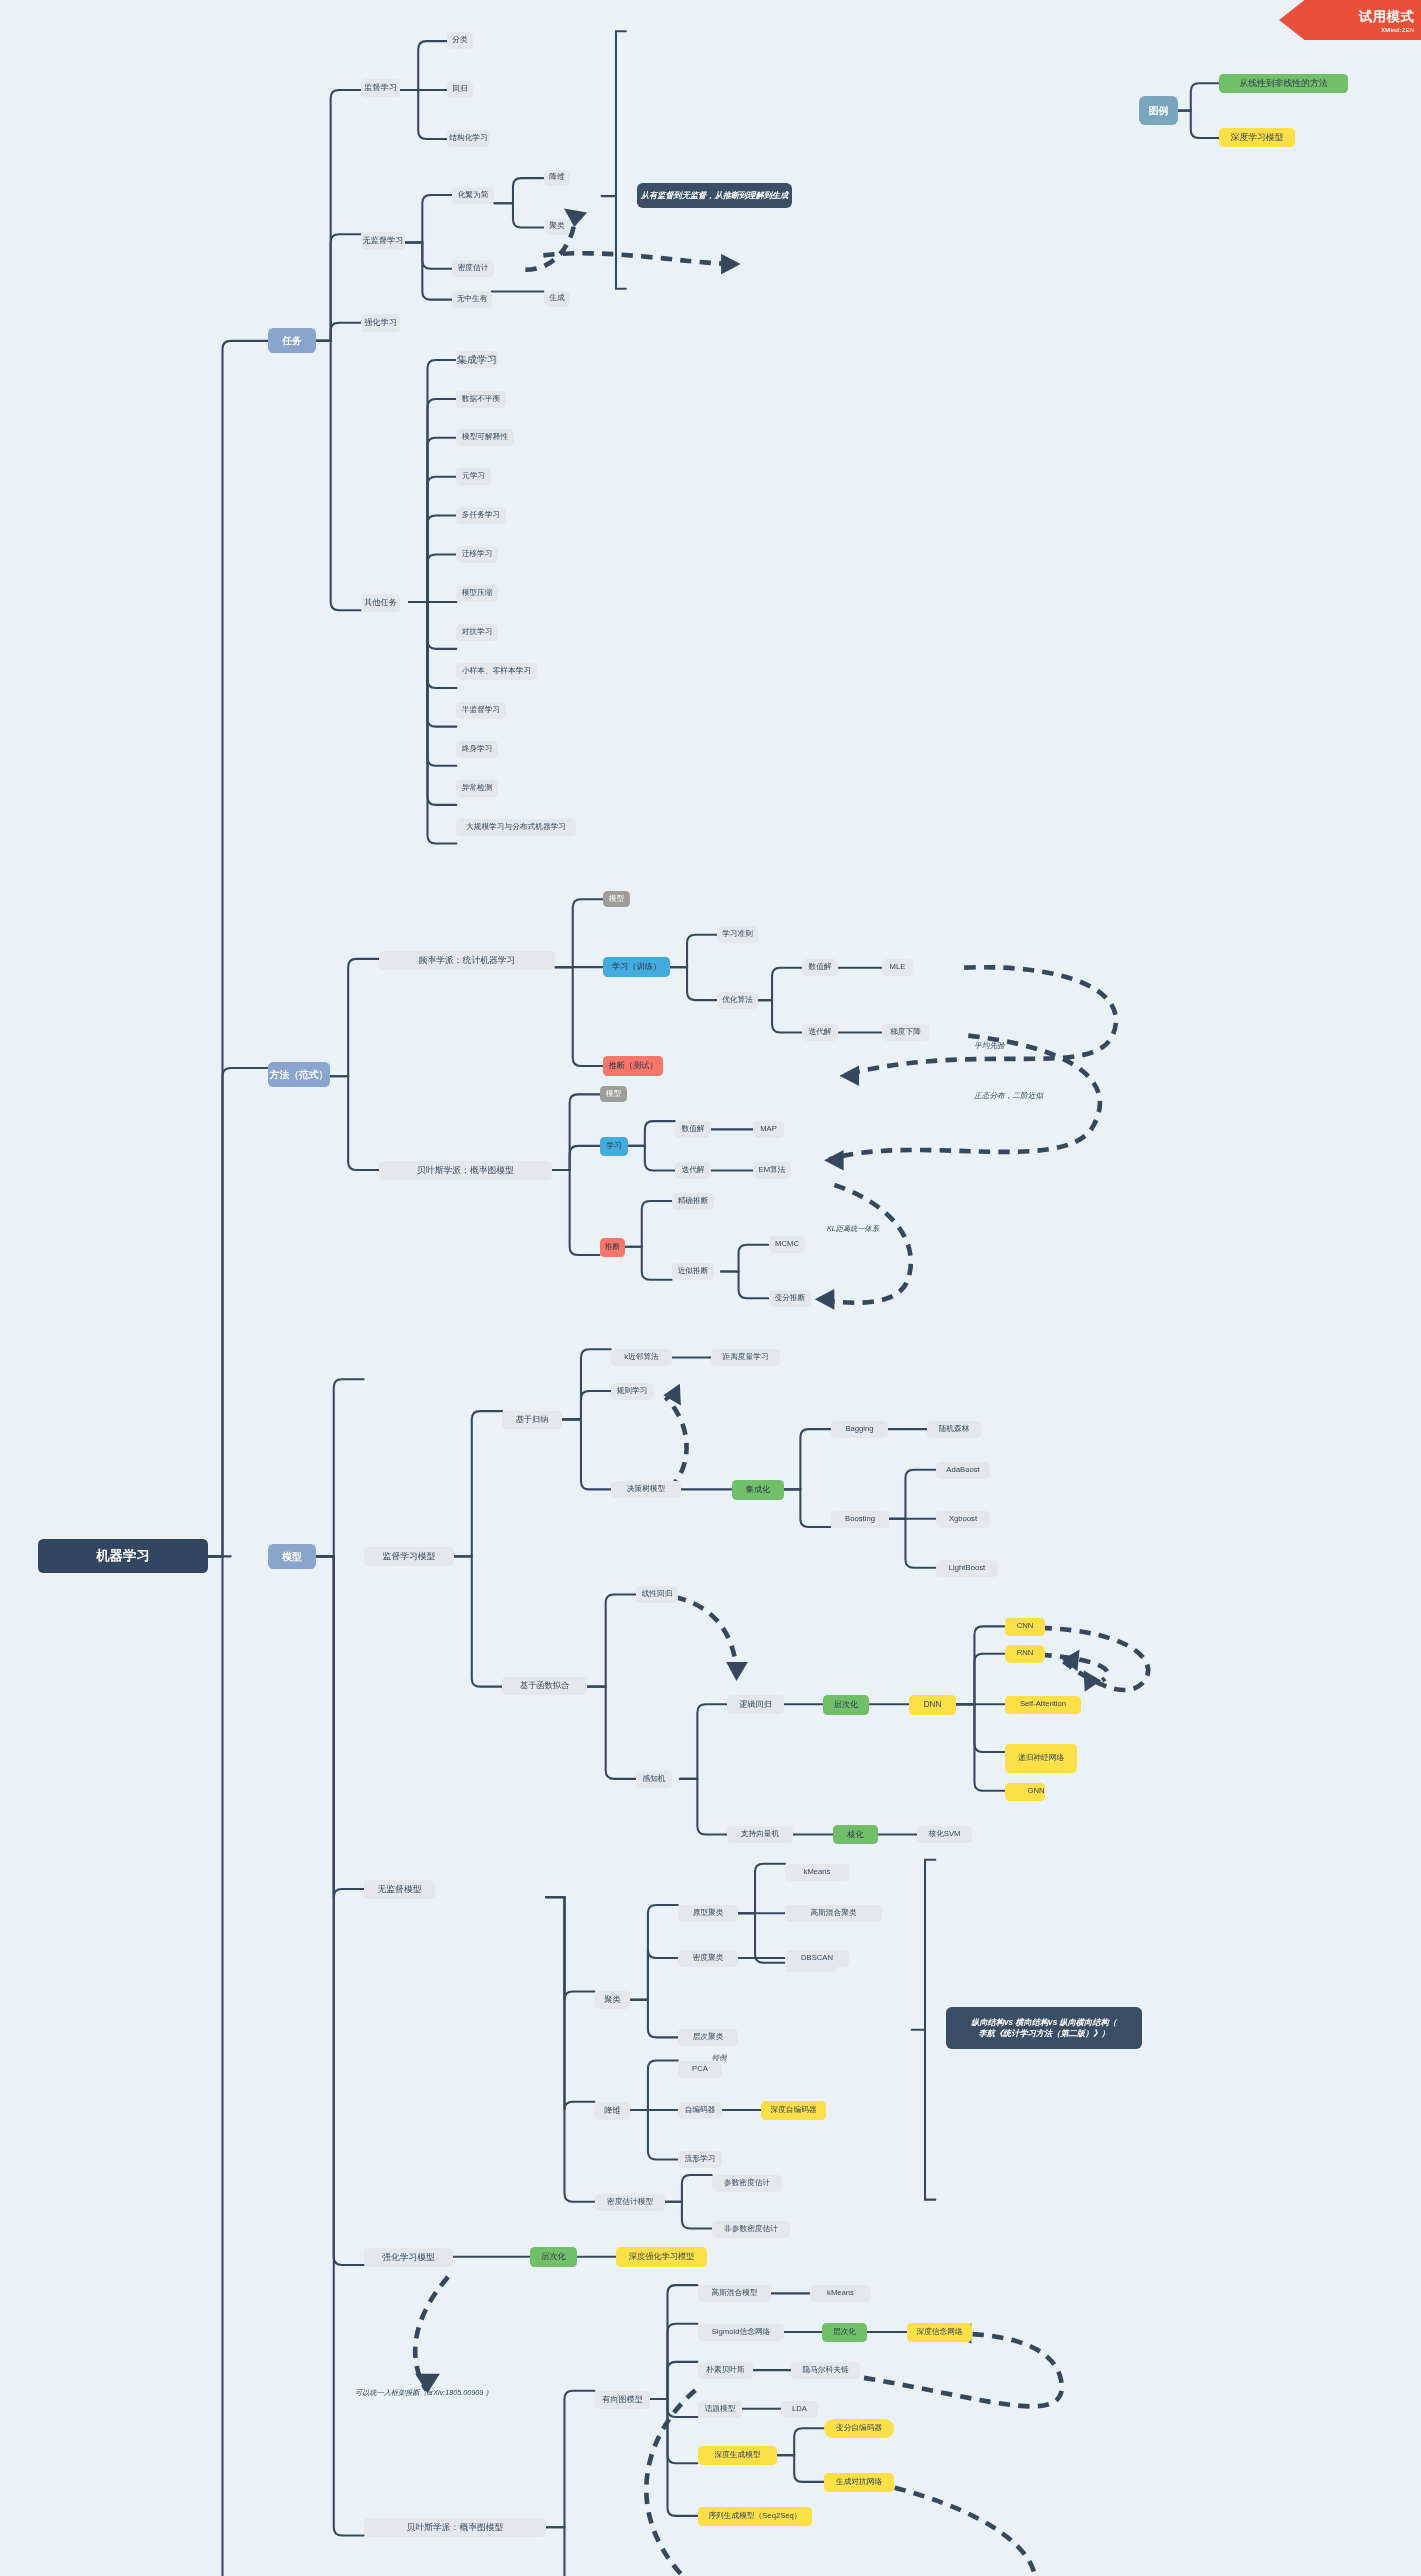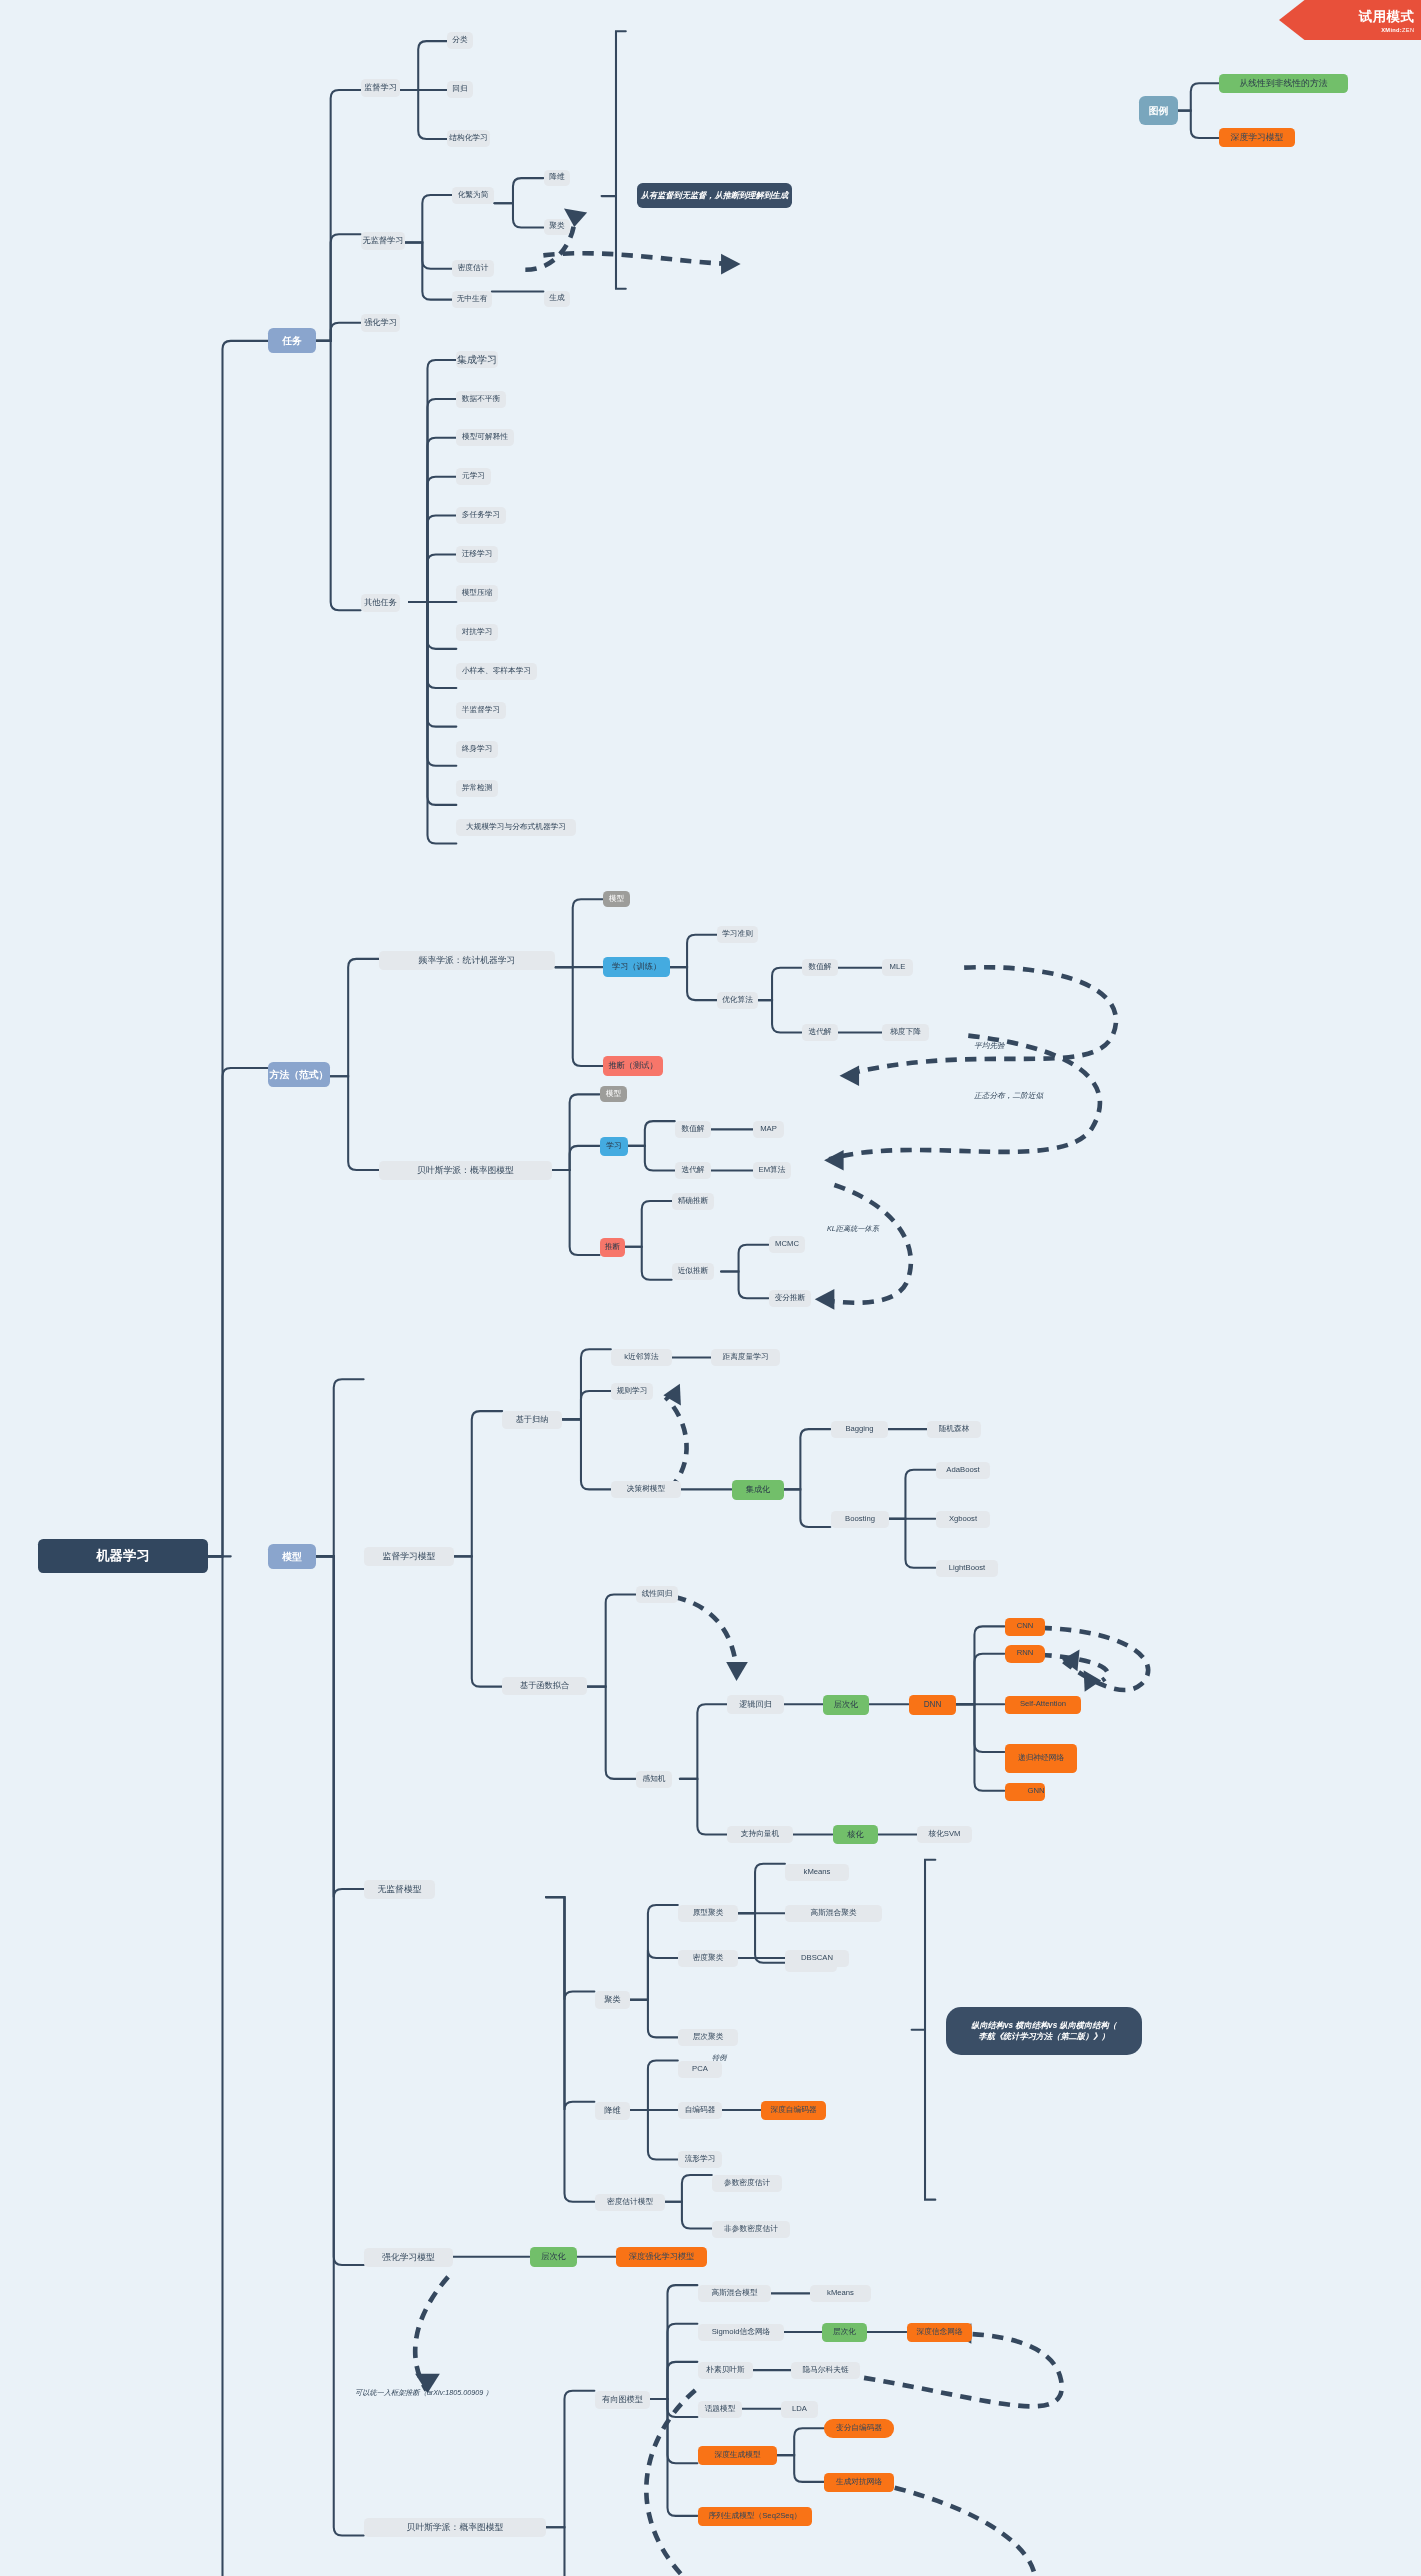--- a/index.html
+++ b/index.html
@@ -14,21 +14,21 @@
   .n-root{background:#32475f;color:#ffffff;border-radius:5.2px;font-weight:600;}
   
   .n-main{background:#8aa5cd;color:#ffffff;border-radius:5.2px;font-weight:600;}
   .n-legend{background:#79a6bd;color:#ffffff;border-radius:6.2px;font-weight:600;}
   .n-grey{background:#9d9d9a;color:#ffffff;}
   .n-blue{background:#44abe0;color:#2b3a4a;}
   .n-red{background:#f7766a;color:#2b3a4a;}
   .n-green{background:#72bf6a;color:#2b3a4a;}
   .n-orange{background:#f6c košt;}
   .n-orange{background:#f7c košt;}
-  .n-orange{background:#f97316;color:#33475b;}
+  .n-orange{background:#fde047;color:#33475b;}
   .n-note{background:#3a4e66;color:#ffffff;font-style:italic;font-weight:600;
           border-radius:5.7px;flex-direction:column;text-align:center;line-height:1.35;}
   .edge-label{position:absolute;color:#33475b;font-style:italic;white-space:nowrap;}
   
   #trial{position:absolute;top:0;right:0;width:142px;height:40px;background:#e8503a;
          clip-path:polygon(18% 0,100% 0,100% 100%,18% 100%,0 50%);
          color:#fff;display:flex;flex-direction:column;align-items:flex-end;
          justify-content:center;padding-right:6.7px;box-sizing:border-box;}
   #trial .t1{font-size:13.4px;font-weight:700;letter-spacing:0.5px;}
   #trial .t2{font-size:5.7px;letter-spacing:0.3px;margin-top:1px;}
@@ -374,21 +374,21 @@
   <div class="node n-plain" style="left:595px;top:2102px;width:35px;height:17.5px;font-size:8.2px;">降维</div>
   <div class="node n-plain" style="left:678px;top:2061px;width:44px;height:16.5px;font-size:7.7px;">PCA</div>
   <div class="node n-plain" style="left:678px;top:2102px;width:44px;height:16.5px;font-size:7.7px;">自编码器</div>
   <div class="node n-orange" style="left:761px;top:2101px;width:65px;height:18.5px;font-size:7.7px;">深度自编码器</div>
   <div class="node n-plain" style="left:678px;top:2151px;width:44px;height:16.5px;font-size:7.7px;">流形学习</div>
 
   <div class="node n-plain" style="left:595px;top:2194px;width:70px;height:16.5px;font-size:7.7px;">密度估计模型</div>
   <div class="node n-plain" style="left:712px;top:2175px;width:70px;height:16.5px;font-size:7.7px;">参数密度估计</div>
   <div class="node n-plain" style="left:712px;top:2221px;width:78px;height:16.5px;font-size:7.7px;">非参数密度估计</div>
 
-  <div class="node n-note" style="left:946px;top:2007px;width:196px;height:48px;font-size:8.2px;border-radius:15px;">
+  <div class="node n-note" style="left:946px;top:2007px;width:196px;height:42px;font-size:8.2px;">
     <div>纵向结构vs 横向结构vs 纵向横向结构（</div>
     <div>李航《统计学习方法（第二版）》）</div>
   </div>
 
   <div class="node n-green" style="left:530px;top:2247px;width:47px;height:19.6px;font-size:8.2px;">层次化</div>
   <div class="node n-orange" style="left:616px;top:2247px;width:91px;height:19.6px;font-size:8.2px;">深度强化学习模型</div>
 
   <div class="edge-label" style="left:355px;top:2388px;font-size:7.2px;">可以统一入框架推断（arXiv:1805.00909 ）</div>
   <div class="edge-label" style="left:712px;top:2053px;font-size:7.2px;">特例</div>
 

